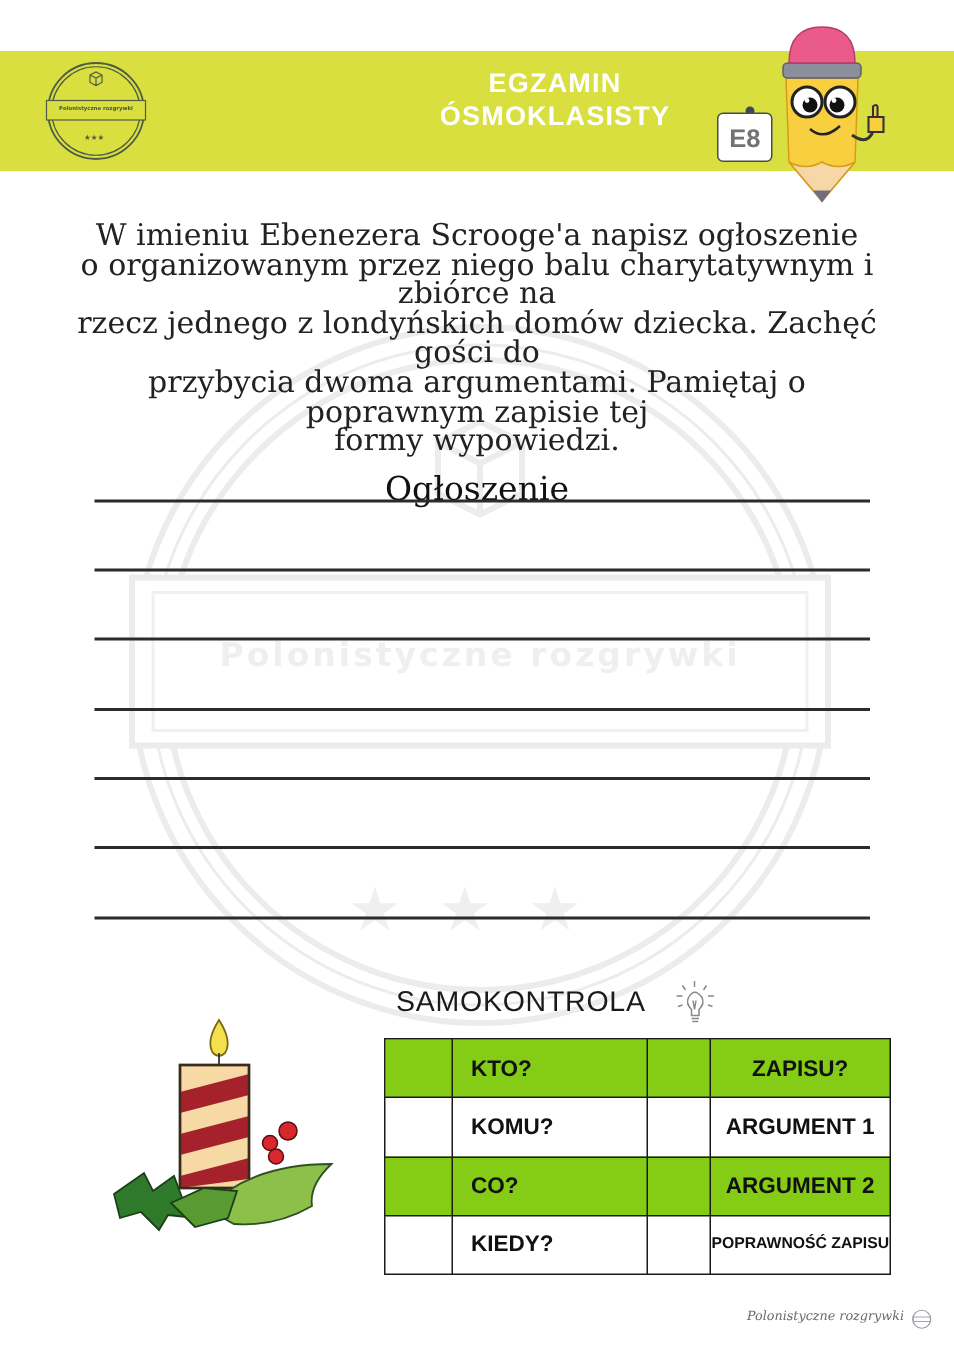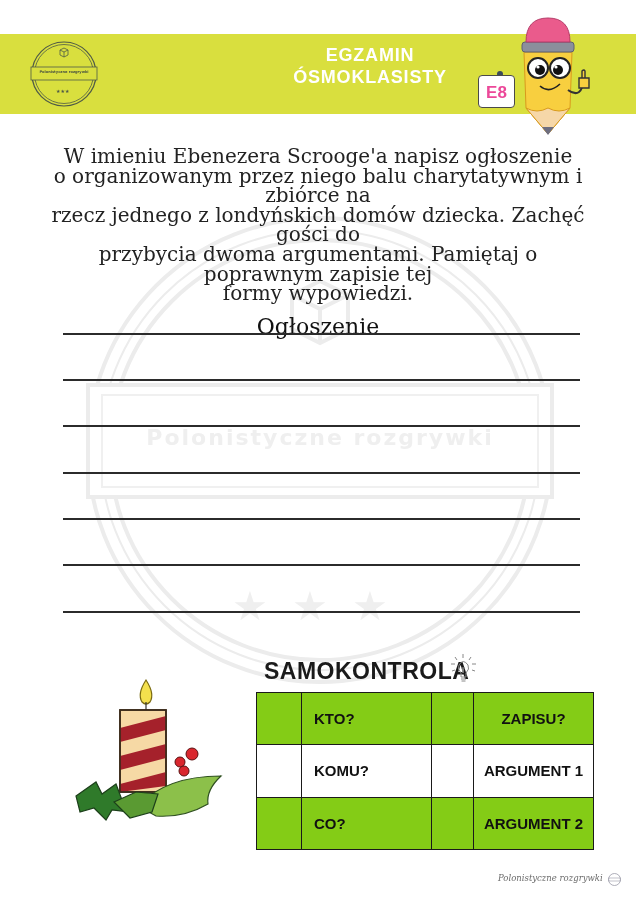--- a/index.html
+++ b/index.html
@@ -23,21 +23,21 @@
   .header-title {
     position: absolute; left: 250px; top: 44px; width: 240px; text-align: center;
     color: #ffffff; font-family: "Liberation Sans", sans-serif; font-weight: bold;
     font-size: 18px; line-height: 22px; letter-spacing: 0.8px;
   }
   .mascot { position: absolute; left: 474px; top: 12px; width: 128px; height: 124px; }
   .e8-card {
     position: absolute; left: 478px; top: 75px; width: 37px; height: 33px;
     background: #fff; border: 1.5px solid #4a4a4a; border-radius: 4px;
     font-family: "Liberation Sans", sans-serif; font-weight: bold; font-size: 17px;
-    color: #ec4899; text-align: center; line-height: 33px; box-sizing: border-box;
+    color: #737373; text-align: center; line-height: 33px; box-sizing: border-box;
   }
 
   
   .watermark { position: absolute; left: 80px; top: 210px; width: 480px; height: 480px; pointer-events: none; }
   .wm-text {
     position: absolute; left: 128px; top: 425px; width: 384px; text-align: center;
     font-family: "DejaVu Sans", sans-serif; font-weight: bold; font-size: 22px;
     letter-spacing: 2px; color: #efefef;
   }
 
@@ -51,21 +51,21 @@
     font-family: "DejaVu Serif", serif; font-size: 22px; color: #111; margin-top: 42px;
   }
   .write-line {
     position: absolute; left: 63px; width: 517px; height: 0;
     border-top: 2px solid #2b2b2b;
   }
 
   
   .check-title {
     position: absolute; left: 264px; top: 658px;
-    font-family: "Liberation Sans", sans-serif; font-weight: bold; font-size: 23px;
+    font-family: "Liberation Sans", sans-serif; font-weight: normal; font-size: 19px;
     color: #1a1a1a; letter-spacing: 0.5px;
   }
   .bulb { position: absolute; left: 446px; top: 651px; width: 34px; height: 34px; }
   table.check {
     position: absolute; left: 256px; top: 692px; width: 338px; height: 158px;
     border-collapse: collapse; table-layout: fixed;
   }
   table.check td {
     border: 1.8px solid #1a1a1a; height: 37px; padding: 0;
     font-family: "Liberation Sans", sans-serif; font-weight: bold; color: #111;
@@ -185,20 +185,26 @@
     <td class="lbl-left">KOMU?</td>
     <td class="box2"></td>
     <td class="lbl-right">ARGUMENT 1</td>
   </tr>
   <tr class="hl">
     <td class="box"></td>
     <td class="lbl-left">CO?</td>
     <td class="box2"></td>
     <td class="lbl-right">ARGUMENT 2</td>
   </tr>
+  <tr>
+    <td class="box"></td>
+    <td class="lbl-left">KIEDY?</td>
+    <td class="box2"></td>
+    <td class="lbl-right lbl-small">POPRAWNOŚĆ ZAPISU</td>
+  </tr>
 </tbody>
   </table>
 
 <svg class="candle" viewBox="0 0 170 150">
 
   <path d="M80 8 q-9 14 -4 22 q4 4 8 0 q5 -8 -4 -22z" fill="#f4e04d" stroke="#7a6a10" stroke-width="1.2"></path>
   <path d="M80 30 v8" stroke="#333" stroke-width="1.2"></path>
 
   <rect x="54" y="38" width="46" height="82" fill="#f6d9a5" stroke="#3a2a1a" stroke-width="1.6"></rect>
   <path d="M54 56 L100 44 V58 L54 70 Z" fill="#a5212b"></path>

